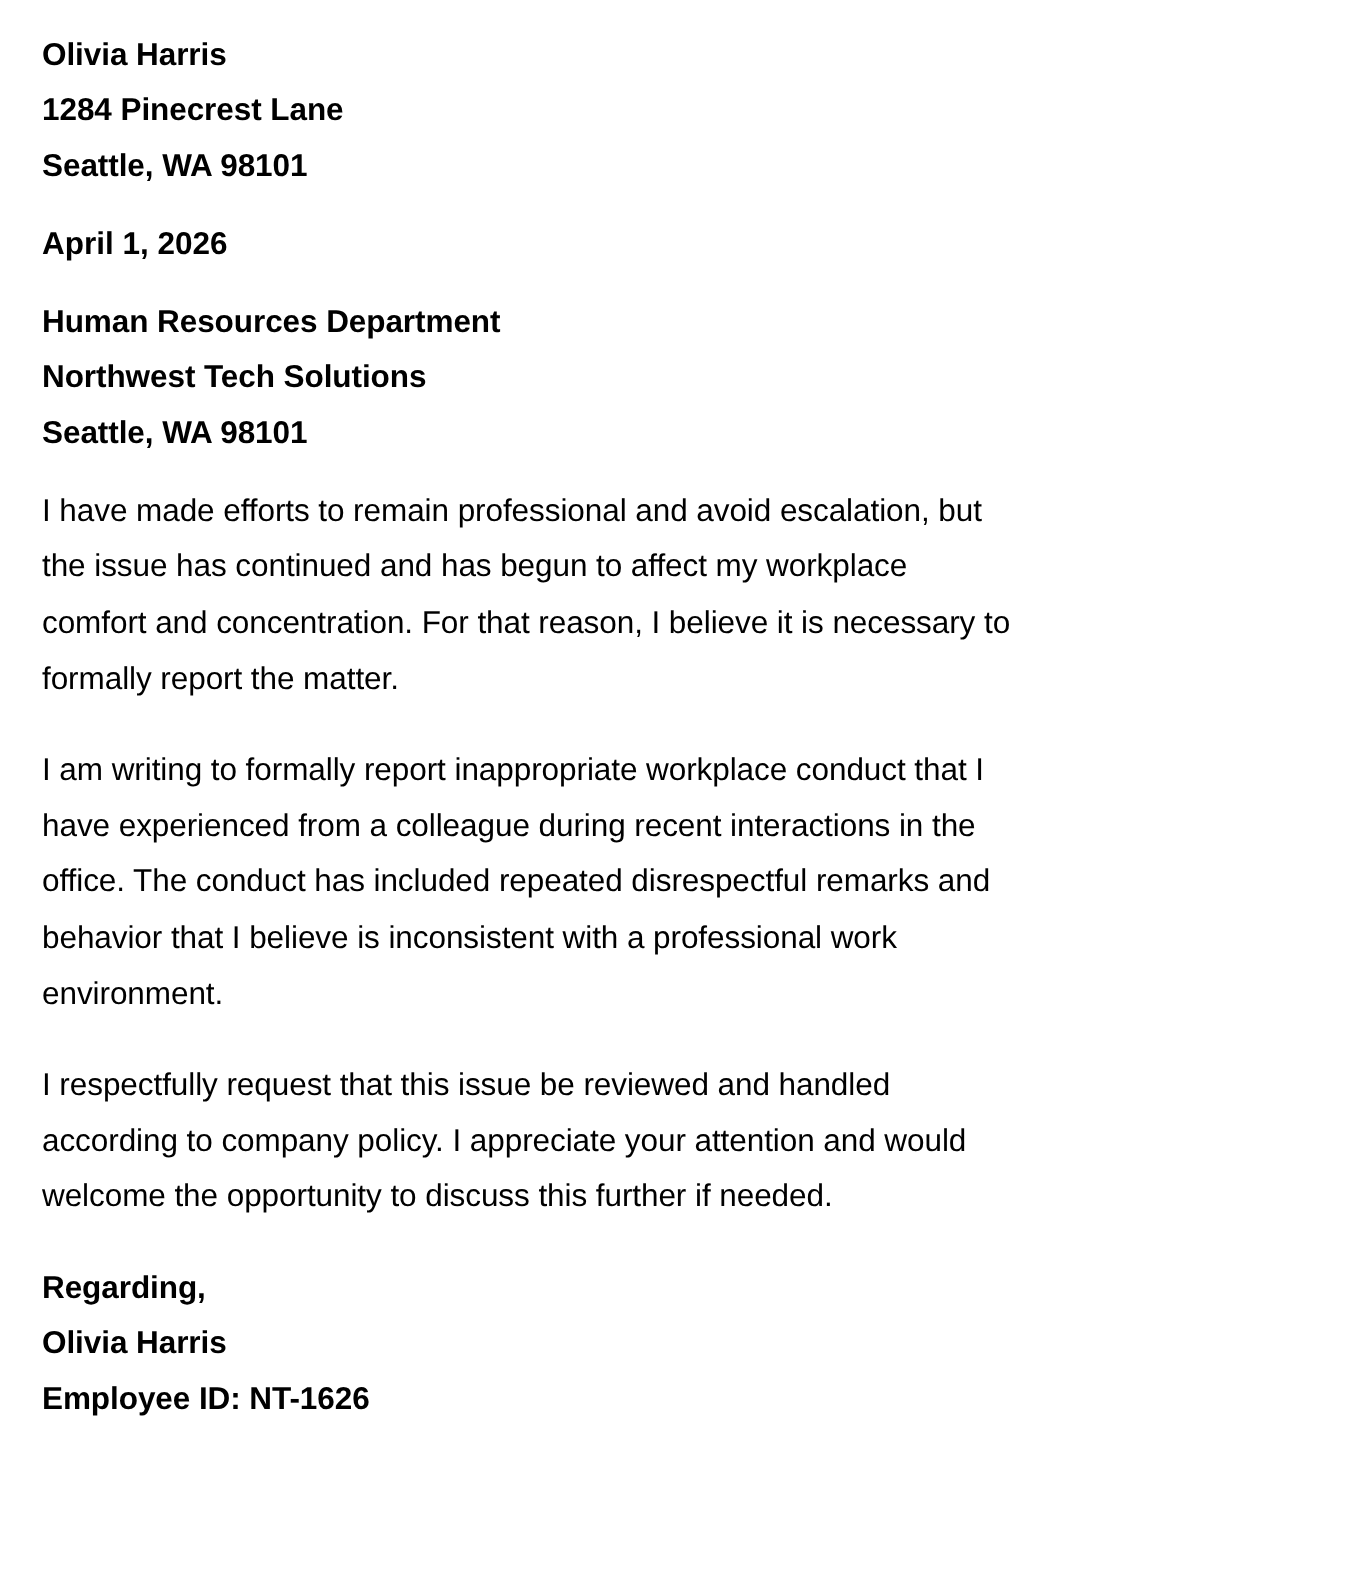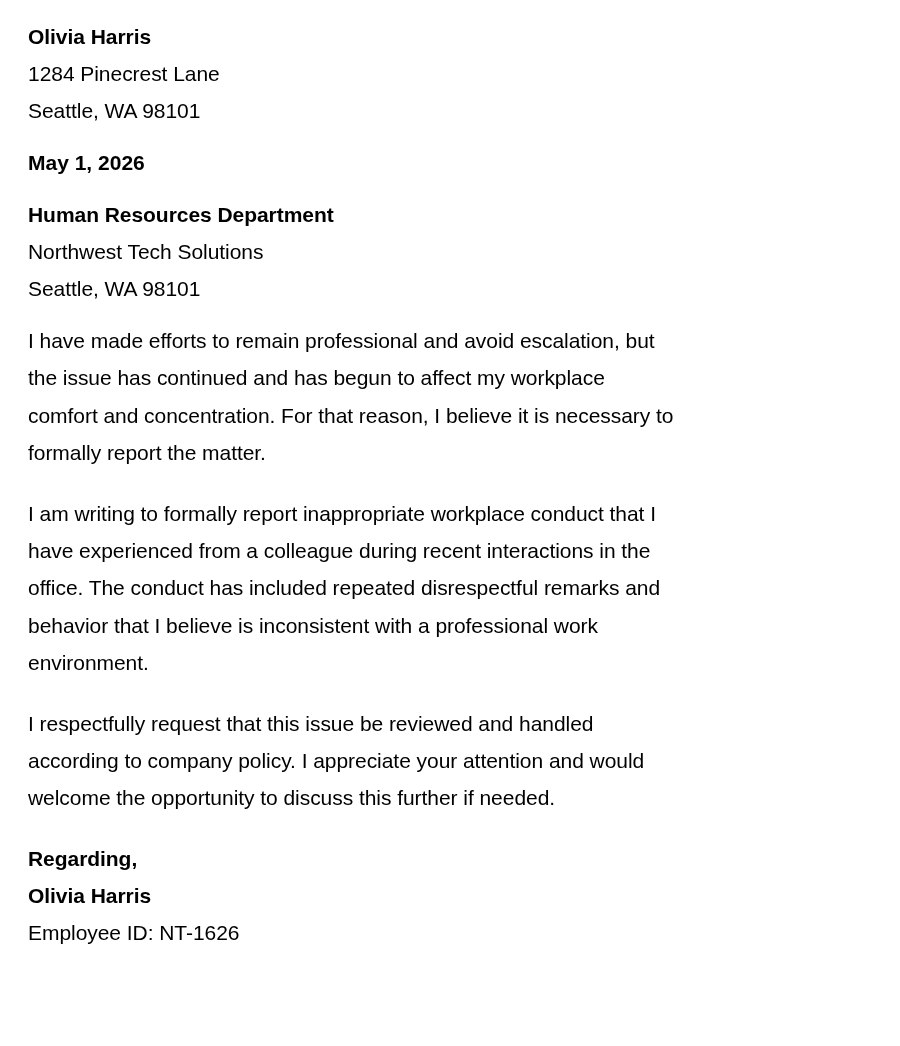--- a/index.html
+++ b/index.html
@@ -29,21 +29,21 @@
   .block {
     margin: 0 0 14px 0;
   }
   .block:last-child {
     margin-bottom: 0;
   }
 
   .line {
     font-size: 21px;
     line-height: 37px;
-    font-weight: 400;
+    font-weight: 700;
     letter-spacing: -0.05px;
     white-space: pre-wrap;
   }
 
   .line.bold {
     font-weight: 700;
   }
 
   
   .addr .line {
@@ -81,21 +81,21 @@
 
 <div class="page">
 
   <div class="block addr sender">
     <div class="line bold">Olivia Harris</div>
     <div class="line">1284 Pinecrest Lane</div>
     <div class="line">Seattle, WA 98101</div>
   </div>
 
   <div class="block date">
-    <div class="standalone">May 1, 2026</div>
+    <div class="standalone">April 1, 2026</div>
   </div>
 
   <div class="block addr recipient">
     <div class="line bold">Human Resources Department</div>
     <div class="line">Northwest Tech Solutions</div>
     <div class="line">Seattle, WA 98101</div>
   </div>
 
 
 

